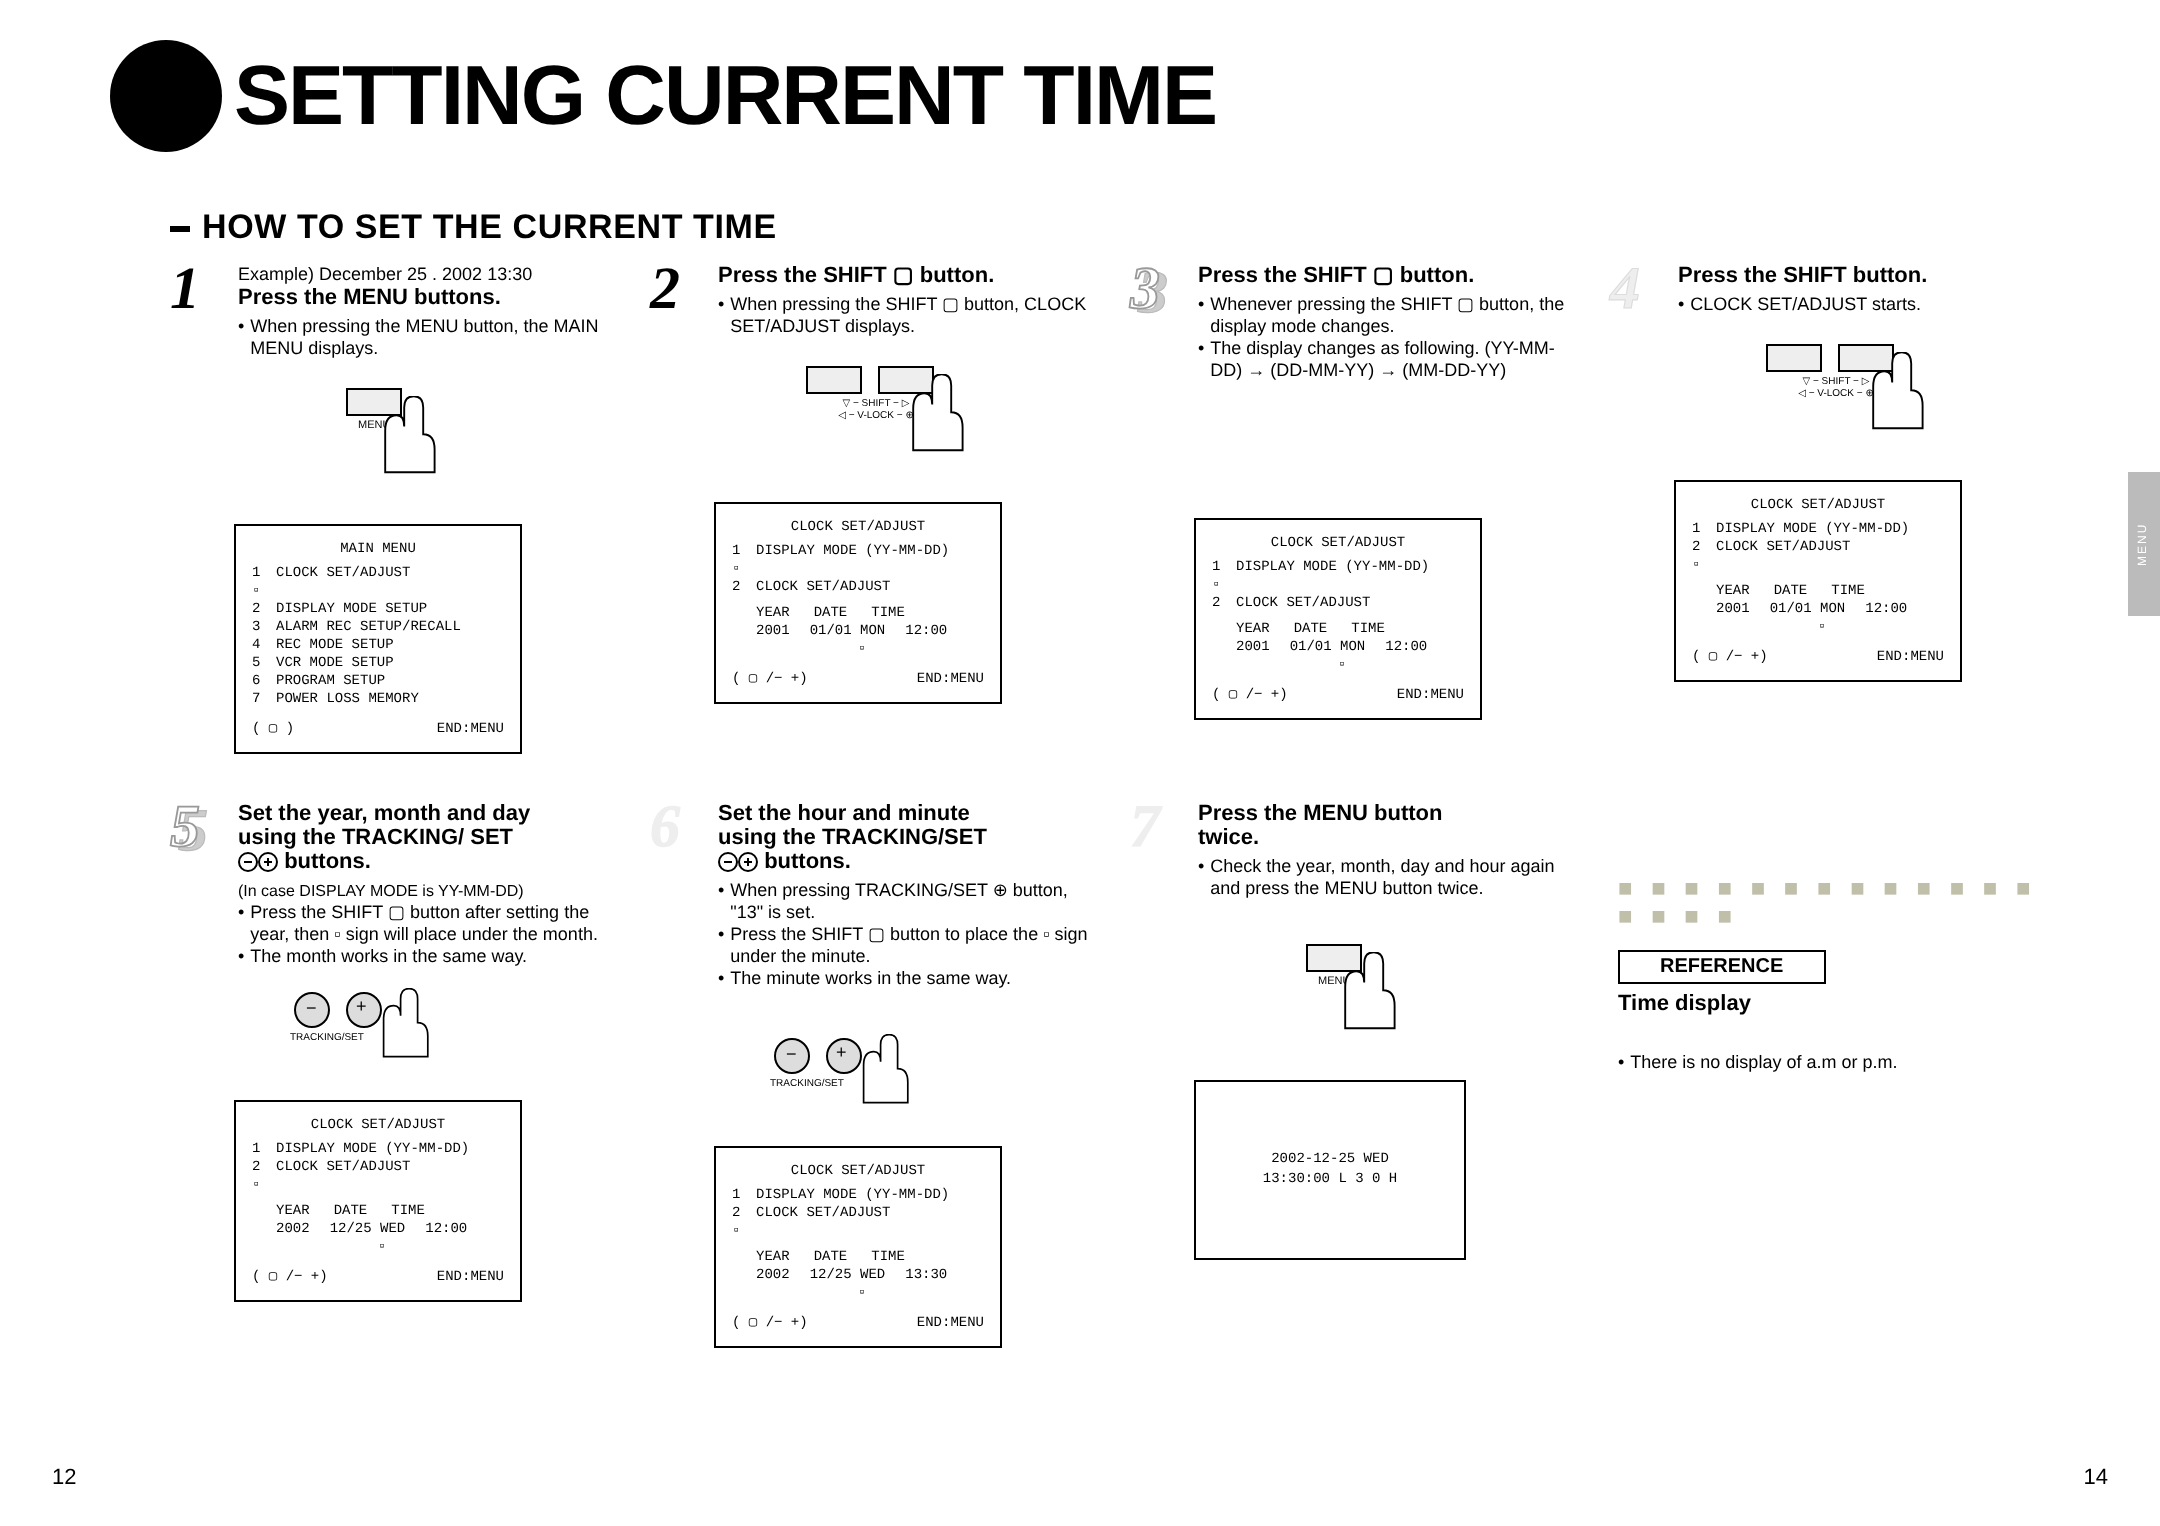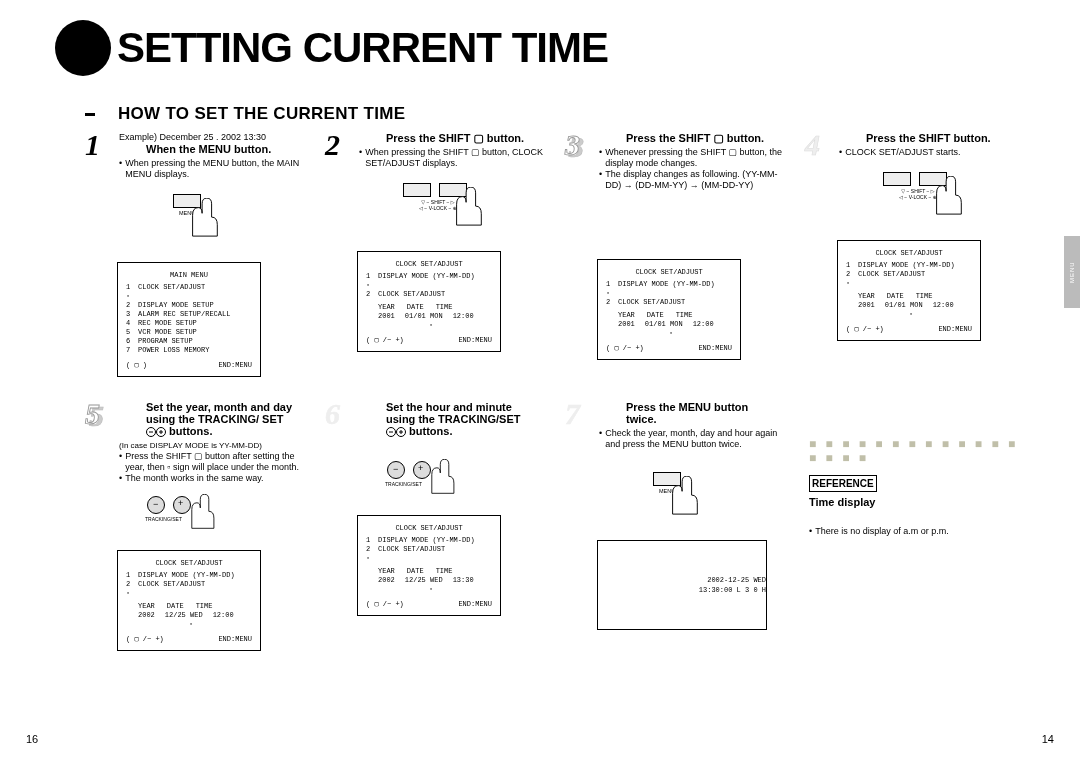--- a/index.html
+++ b/index.html
@@ -3,36 +3,36 @@
 <meta charset="utf-8">
 <style>
   * { box-sizing: border-box; margin: 0; padding: 0; }
   body { font-family: Arial, Helvetica, sans-serif; background: #fff; width: 1080px; height: 763px; position: relative; overflow: hidden; color: #000; }
 
   
   .title-row { display: flex; align-items: center; margin: 20px 0 0 55px; }
   .title-circle { width: 56px; height: 56px; background: #000; border-radius: 50%; margin-right: 6px; }
   .title-text { font-family: "Arial Narrow", Arial, sans-serif; font-stretch: condensed; font-weight: 900; font-size: 42px; letter-spacing: -1px; }
 
-  .section-row { display: flex; align-items: center; margin: 28px 0 4px 85px; gap: 17px; }
+  .section-row { display: flex; align-items: center; margin: 28px 0 4px 85px; }
   .section-dash { width: 10px; height: 3px; background: #000; margin-right: 6px; }
   .section-text { font-family: "Arial Narrow", Arial, sans-serif; font-stretch: condensed; font-weight: 900; font-size: 17px; letter-spacing: 0.3px; }
 
   
   .grid { display: flex; flex-wrap: wrap; width: 966px; margin: 2px 0 0 87px; }
   .cell { width: 240px; margin-right: 0; padding: 4px 18px 4px 2px; position: relative; }
 
   .stepnum { position: absolute; left: -2px; top: 0; width: 32px; height: 34px; }
   .stepnum .solid { position: absolute; font-family: "Times New Roman", serif; font-weight: 900; font-style: italic; font-size: 30px; color: #000; }
   .stepnum .outline { position: absolute; font-family: "Times New Roman", serif; font-weight: 900; font-style: italic; font-size: 30px; color: #fff; -webkit-text-stroke: 0.9px #999; }
   .stepnum .offset { left: 4px; top: 2px; color:#ccc; -webkit-text-stroke: 0.6px #bbb; }
 
   .step-head { margin-left: 30px; font-size: 11px; }
   .step-head .example { font-size: 9px; display: block; margin-bottom: 1px; }
-  .step-head .title { font-weight: 900; font-size: 11px; line-height: 12px; margin-left: 27px; }
+  .step-head .title { font-weight: 900; font-size: 11px; line-height: 12px; }
 
   .bullets { margin: 3px 0 0 30px; font-size: 9px; line-height: 11px; }
   .bullets .b { display:flex; }
   .bullets .b::before { content:"•"; margin-right:3px; }
 
   
   .illus { margin: 10px 0 6px 40px; width: 130px; height: 66px; position: relative; }
   .btnrect { position:absolute; width:28px; height:14px; border:1px solid #000; background:#eee; }
   .btn-label { position:absolute; font-size:5.5px; }
   .hand { position:absolute; width:38px; height:42px; }
@@ -47,41 +47,41 @@
   .screen .foot { display:flex; justify-content:space-between; margin-top:6px; }
   .screen.tall { min-height: 92px; }
 
   
   .pm { display:inline-block; width:10px; height:10px; border:1px solid #000; border-radius:50%; position:relative; vertical-align:-2px; }
   .pm::before { content:""; position:absolute; left:2px; right:2px; top:50%; height:1px; background:#000; transform:translateY(-50%); }
   .pm.plus::after { content:""; position:absolute; top:2px; bottom:2px; left:50%; width:1px; background:#000; transform:translateX(-50%); }
 
   
   .ref-dots { margin: 36px 0 0 0; letter-spacing: 3px; color: #c0bfa9; font-size: 12px; font-weight: 900; }
-  .ref-box { display:inline-block; border:1px solid #000; padding:2px 2px; font-size:10px; font-weight:900; margin-top:10px; }
+  .ref-box { display:inline-block; border:1px solid #000; padding:2px 20px; font-size:10px; font-weight:900; margin-top:10px; }
   .ref-title { font-weight:900; font-size:11px; margin-top:4px; }
   .ref-bul { font-size:9px; line-height:11px; margin-top:18px; }
   .ref-bul .b { display:flex; }
   .ref-bul .b::before { content:"•"; margin-right:3px; }
 
   .page-num { position:absolute; bottom:18px; font-size:11px; }
   .pn-left { left:26px; }
   .pn-right { right:26px; }
 
   .side-tab { position:absolute; right:0; top:236px; width:16px; height:72px; background:#bbb; color:#fff; font-size:6px; display:flex; align-items:center; justify-content:center; writing-mode: vertical-rl; transform: rotate(180deg); letter-spacing:1px; }
 
   .trackset-row { margin: 10px 0 6px 38px; position:relative; height:50px; }
   .trackset-row .bigbtn { position:absolute; width:18px;height:18px;border:1px solid #000;border-radius:50%; background:#ddd; }
   .trackset-row .lbl { position:absolute; font-size:5px; top:22px; }
 
   .screen .datarow { display:flex; gap:12px; margin-left:12px; }
   .screen .datarow2 { display:flex; gap:10px; margin-left:12px; }
   .screen .cursor { text-align:center; margin-left:4px; }
 
-  .blank-screen { margin: 6px 0 0 28px; width:170px; height:90px; border:1px solid #000; font-family:"Courier New", monospace; font-size:7px; display:flex; flex-direction:column; align-items:flex-end; justify-content:center; line-height:10px; }
+  .blank-screen { margin: 6px 0 0 28px; width:136px; height:90px; border:1px solid #000; font-family:"Courier New", monospace; font-size:7px; display:flex; flex-direction:column; align-items:center; justify-content:center; line-height:10px; }
 </style>
 </head>
 <body>
 
 <div class="side-tab">MENU</div>
 
 <div class="title-row">
   <div class="title-circle"></div>
   <div class="title-text">SETTING CURRENT TIME</div>
 </div>
@@ -92,21 +92,21 @@
 </div>
 
 <div class="grid">
 
   <div class="cell">
     <div class="stepnum">
       <span class="solid">1</span>
     </div>
     <div class="step-head">
       <span class="example">Example) December 25 . 2002 13:30</span>
-      <div class="title">When the MENU button.</div>
+      <div class="title">Press the MENU buttons.</div>
     </div>
     <div class="bullets">
       <div class="b">
           <span>When pressing the MENU button, the MAIN MENU displays.</span>
         </div>
     </div>
     <div class="illus">
       <div class="btnrect" style="left:44px; top:4px;"></div>
       <div class="btn-label" style="left:50px; top:20px;">MENU</div>
       <div class="hand" style="left:56px; top:8px;">
@@ -378,20 +378,31 @@
     <div class="stepnum">
       <span class="outline" style="color:#eee; -webkit-text-stroke:0.6px #eee;">6</span>
     </div>
     <div class="step-head">
       <div class="title">
         <span>Set the hour and minute</span><br>
         <span>using the TRACKING/SET</span><br>
         <span class="pm"></span><span class="pm plus"></span> <b>buttons.</b>
       </div>
     </div>
+    <div class="bullets">
+      <div class="b">
+          <span>When pressing TRACKING/SET ⊕ button, "13" is set.</span>
+        </div>
+      <div class="b">
+          <span>Press the SHIFT ▢ button to place the ▫ sign under the minute.</span>
+        </div>
+      <div class="b">
+          <span>The minute works in the same way.</span>
+        </div>
+    </div>
     <div class="trackset-row" style="margin-top:22px;">
       <div class="bigbtn" style="left:20px; top:2px;">
           <span style="position:absolute;left:5px;top:2px;font-size:9px;">−</span>
         </div>
       <div class="bigbtn" style="left:46px; top:2px;">
           <span style="position:absolute;left:4px;top:1px;font-size:9px;">+</span>
         </div>
       <div class="lbl" style="left:18px;">TRACKING/SET</div>
       <div class="hand" style="position:absolute; left:58px; top:0; width:34px; height:38px;">
         <svg viewBox="0 0 40 44">
@@ -464,14 +475,14 @@
     <div class="ref-title">Time display</div>
     <div class="ref-bul">
       <div class="b">
           <span>There is no display of a.m or p.m.</span>
         </div>
     </div>
   </div>
 
 </div>
 
-<div class="page-num pn-left">16</div>
+<div class="page-num pn-left">12</div>
 <div class="page-num pn-right">14</div>
 
 </body></html>

